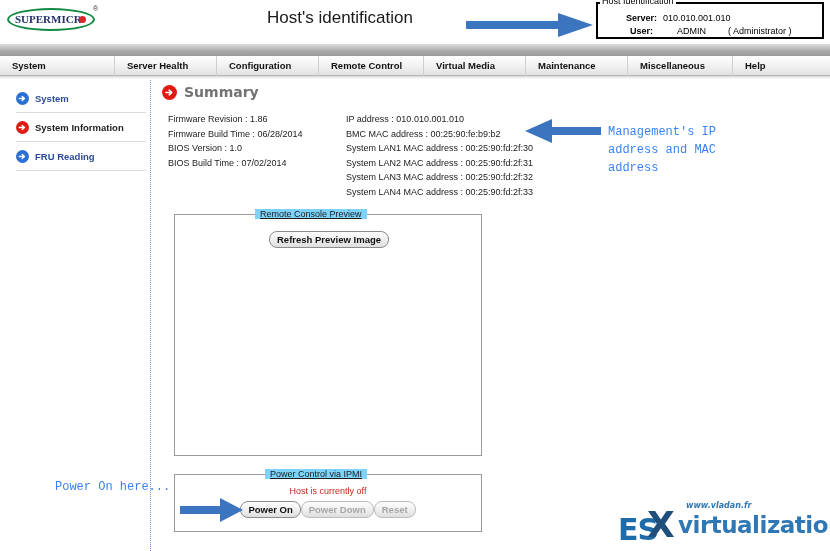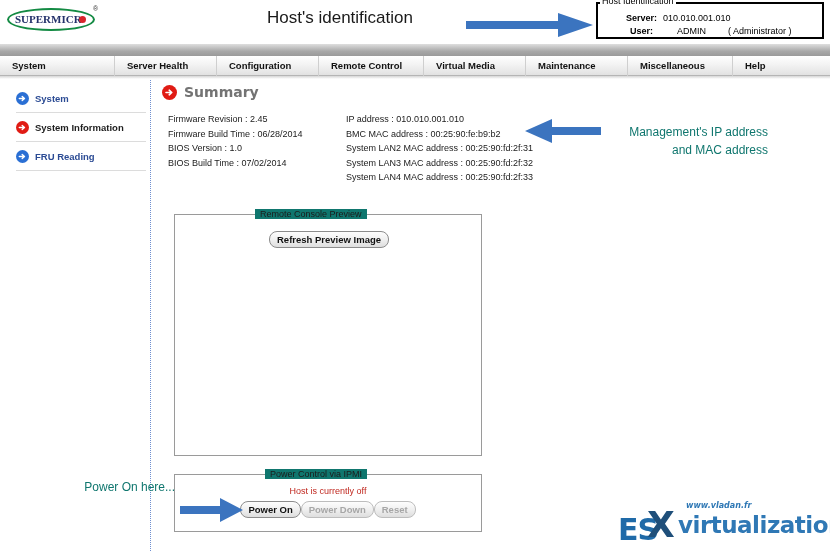--- a/index.html
+++ b/index.html
@@ -187,25 +187,26 @@
   
   .panel {
     position: absolute;
     border: 1px solid #9a9a9a;
     background: #ffffff;
     box-sizing: border-box;
   }
   .panel-legend {
     position: absolute;
     top: -6px;
-    background: #0f766e;
+    background: #7dd3fc;
     padding: 0 5px;
     font-size: 9px;
     color: #1b1b1b;
     white-space: nowrap;
+    text-decoration: underline;
   }
   #console-panel {
     left: 174px; top: 214px;
     width: 308px; height: 242px;
   }
   #console-legend { left: 80px; }
   #refresh-btn {
     position: absolute; left: 94px; top: 16px;
   }
 
@@ -239,25 +240,24 @@
   }
   .btn.disabled {
     color: #a6a6a6;
     border-color: #bdbdbd;
     cursor: default;
   }
 
   
   .annotation-text {
     position: absolute;
-    font-family: Liberation Sans, sans-serif;
+    font-family: Liberation Mono, monospace;
     font-size: 12px;
-    color: #0f766e;
+    color: #3b82f6;
     line-height: 18px;
-    text-align: right;
   }
   #ann-ip { left: 608px; top: 123px; width: 160px; }
   #ann-power { left: 55px; top: 478px; width: 120px; }
 
   .arrow { position: absolute; }
 
   
   #watermark {
     position: absolute; left: 618px; top: 500px;
     width: 206px; height: 44px;
@@ -358,28 +358,29 @@
     <div id="summary-icon">
       <svg width="15" height="15" viewBox="0 0 15 15">
         <path d="M4 7.5 L9 7.5 M7.2 5.2 L9.8 7.5 L7.2 9.8" stroke="#ffffff" stroke-width="1.6" fill="none" stroke-linecap="round" stroke-linejoin="round"></path>
       </svg>
     </div>
     <div id="summary-title">Summary</div>
   </div>
 
   <div id="info-cols">
     <div id="info-left">
-        <div class="info-line">Firmware Revision : 2.45</div>
+        <div class="info-line">Firmware Revision : 1.86</div>
         <div class="info-line">Firmware Build Time : 06/28/2014</div>
         <div class="info-line">BIOS Version : 1.0</div>
         <div class="info-line">BIOS Build Time : 07/02/2014</div>
       </div>
     <div id="info-right">
         <div class="info-line">IP address : 010.010.001.010</div>
         <div class="info-line">BMC MAC address :  00:25:90:fe:b9:b2</div>
+        <div class="info-line">System LAN1 MAC address : 00:25:90:fd:2f:30</div>
         <div class="info-line">System LAN2 MAC address : 00:25:90:fd:2f:31</div>
         <div class="info-line">System LAN3 MAC address : 00:25:90:fd:2f:32</div>
         <div class="info-line">System LAN4 MAC address : 00:25:90:fd:2f:33</div>
       </div>
   </div>
 </div>
 
 <div class="panel" id="console-panel">
   <div class="panel-legend" id="console-legend">Remote Console Preview</div>
   <button class="btn" id="refresh-btn">Refresh Preview Image</button>

